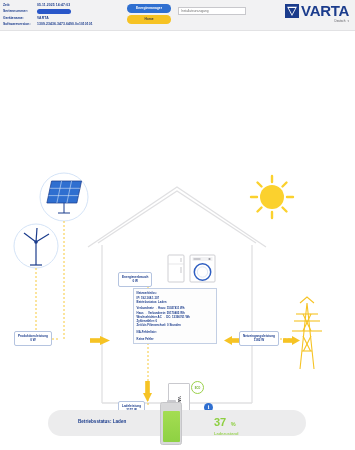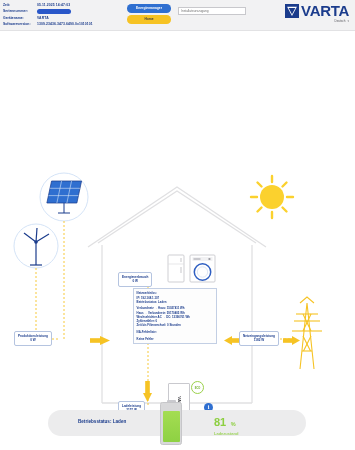--- a/index.html
+++ b/index.html
@@ -370,17 +370,17 @@
 
 <div class="batt-wrap">
   <div class="batt-cap"></div>
   <div class="batt-body">
     <div class="batt-fill" id="battFill" style="height: 30.94px;"></div>
   </div>
 </div>
 
 <div class="soc-wrap">
   <div>
-    <span class="soc-num">81</span>
+    <span class="soc-num">37</span>
     <span class="soc-pct">%</span>
   </div>
   <div class="soc-label">Ladezustand</div>
 </div>
 
 </body></html>

